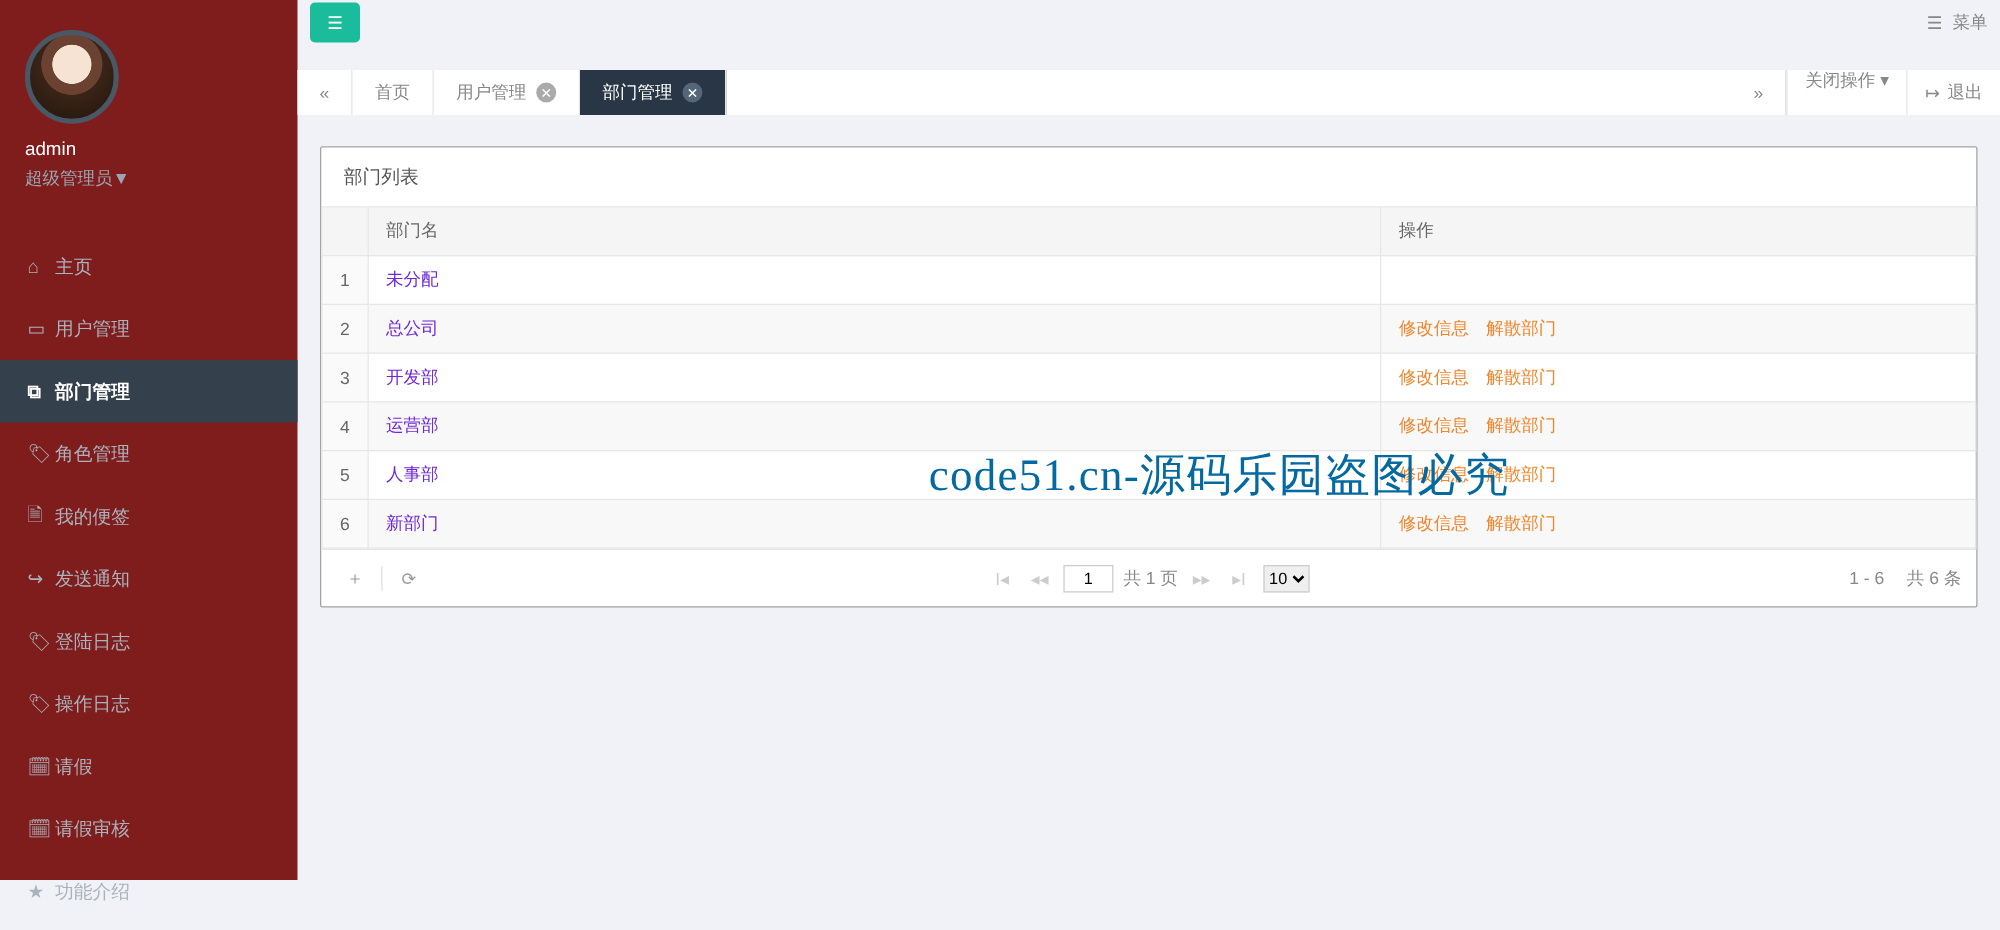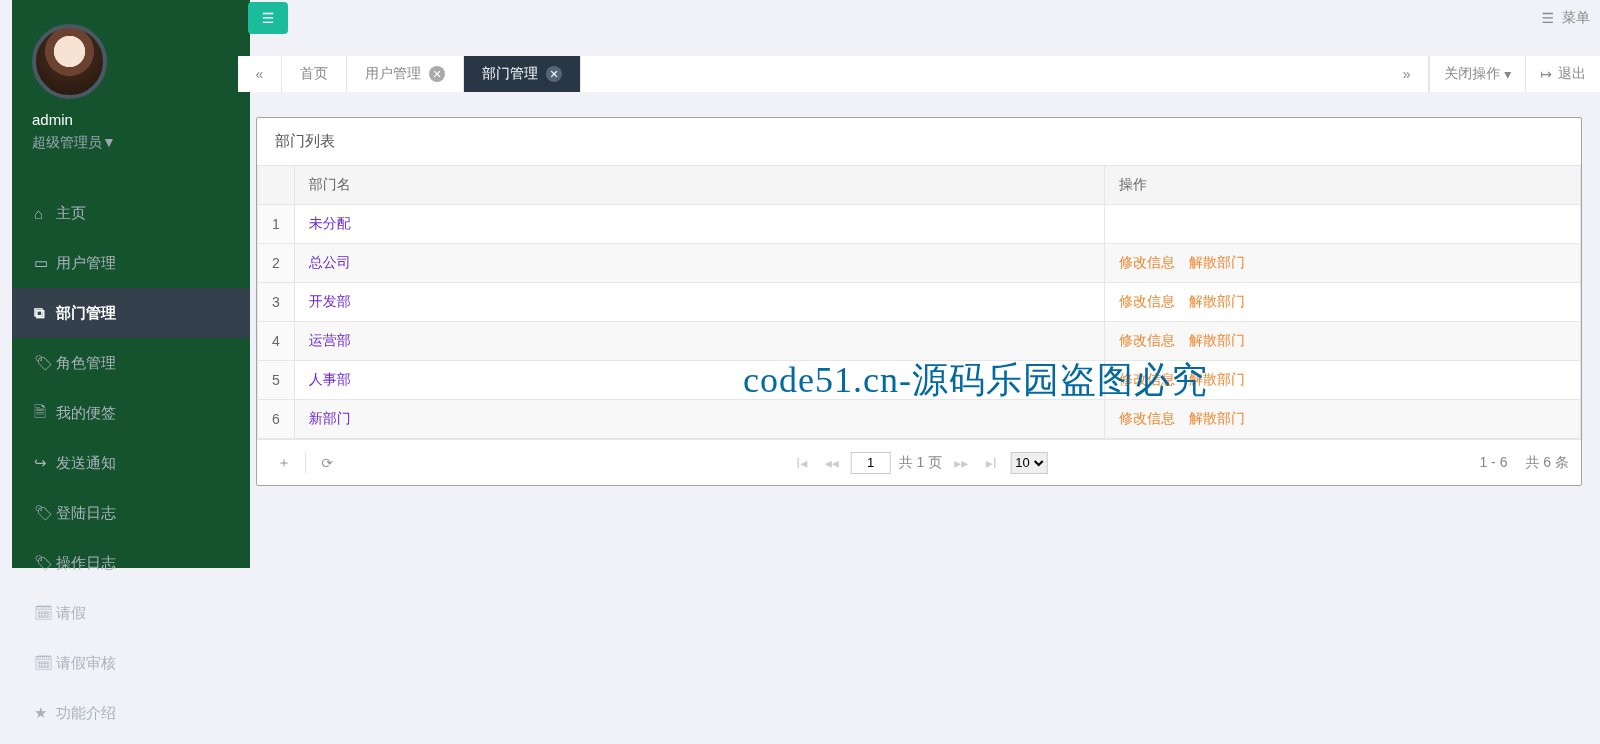--- a/index.html
+++ b/index.html
@@ -1,37 +1,37 @@
 <!DOCTYPE html>
 <html><head>
 <meta charset="utf-8">
 <style>
 *{margin:0;padding:0;box-sizing:border-box;font-family:"Helvetica Neue",Helvetica,Arial,"Microsoft YaHei",sans-serif;}
 body{width:1600px;height:744px;background:#f1f2f7;overflow:hidden;font-size:14px;color:#333;}
-.sidebar{position:absolute;left:12px;top:0;width:238px;height:568px;background:#14532d;color:#aab2bd;}
+.sidebar{position:absolute;left:0;top:0;width:238px;height:704px;background:#7f1d1d;color:#aab2bd;}
 .avatar-wrap{padding:24px 20px 16px;}
 .avatar{width:75px;height:75px;border-radius:50%;background:radial-gradient(circle at 50% 35%,#f7e3d4 0%,#f7e3d4 28%,#6b4231 29%,#6b4231 44%,#3a2418 45%,#2a1a10 80%);border:4px solid #4a5866;margin-bottom:12px;}
 .uname{color:#fff;font-size:15px;margin-bottom:6px;}
 .urole{color:#9aa6b2;font-size:14px;}
 .nav{margin-top:20px;}
 .nav-item{display:flex;align-items:center;height:50px;padding:0 22px;color:#aab2bd;font-size:15px;cursor:pointer;}
 .nav-item.active{background:#35404d;color:#fff;font-weight:700;}
 .nav-icon{width:22px;font-size:15px;display:inline-block;}
 .main{position:absolute;left:238px;top:0;right:0;height:744px;}
 .topbar{height:36px;display:flex;align-items:center;justify-content:space-between;padding:0 10px;}
 .hamburger{width:40px;height:32px;background:#1abc9c;border-radius:4px;display:flex;align-items:center;justify-content:center;color:#fff;cursor:pointer;}
 .topright{display:flex;align-items:center;color:#888;font-size:14px;gap:8px;}
 .tabs{height:36px;background:#fff;display:flex;align-items:stretch;margin-top:20px;}
 .tabs .sp{width:44px;display:flex;align-items:center;justify-content:center;border-right:1px solid #e5e5e5;color:#888;cursor:pointer;}
 .tab{display:flex;align-items:center;padding:0 18px;border-right:1px solid #e5e5e5;color:#888;cursor:pointer;gap:8px;}
 .tab.active{background:#283645;color:#fff;}
 .tab .x{width:16px;height:16px;border-radius:50%;background:#aaa;color:#fff;font-size:11px;display:flex;align-items:center;justify-content:center;}
 .tab.active .x{background:#556678;}
 .flexspacer{flex:1;}
-.close-op{padding:0 14px;display:flex;align-items:center;border-left:1px solid #e5e5e5;border-right:1px solid #e5e5e5;color:#888;cursor:pointer;gap:4px;}
+.close-op{padding:0 14px;display:flex;align-items:flex-start;border-left:1px solid #e5e5e5;border-right:1px solid #e5e5e5;color:#888;cursor:pointer;gap:4px;}
 .exit{padding:0 14px;display:flex;align-items:center;color:#888;cursor:pointer;gap:6px;}
 .panel{margin:25px 18px;background:#fff;border:1px solid #a3a3a3;border-radius:2px;}
 .panel-head{padding:14px 18px;color:#555;font-size:15px;font-weight:400;}
 .tbl{width:100%;border-collapse:collapse;}
 .tbl th,.tbl td{border:1px solid #e6e6e6;padding:10px 14px;}
 .tbl thead th{background:#f5f5f5;color:#666;text-align:left;font-weight:400;}
 .tbl tbody td.idx{text-align:right;width:34px;color:#666;background:#fafafa;}
 .tbl tbody td.name{color:#6d28d9;}
 .tbl tbody tr:nth-child(even) td.name,.tbl tbody tr:nth-child(even) td.ops{background:#f8f8f8;}
 .tbl .ops{white-space:nowrap;}

